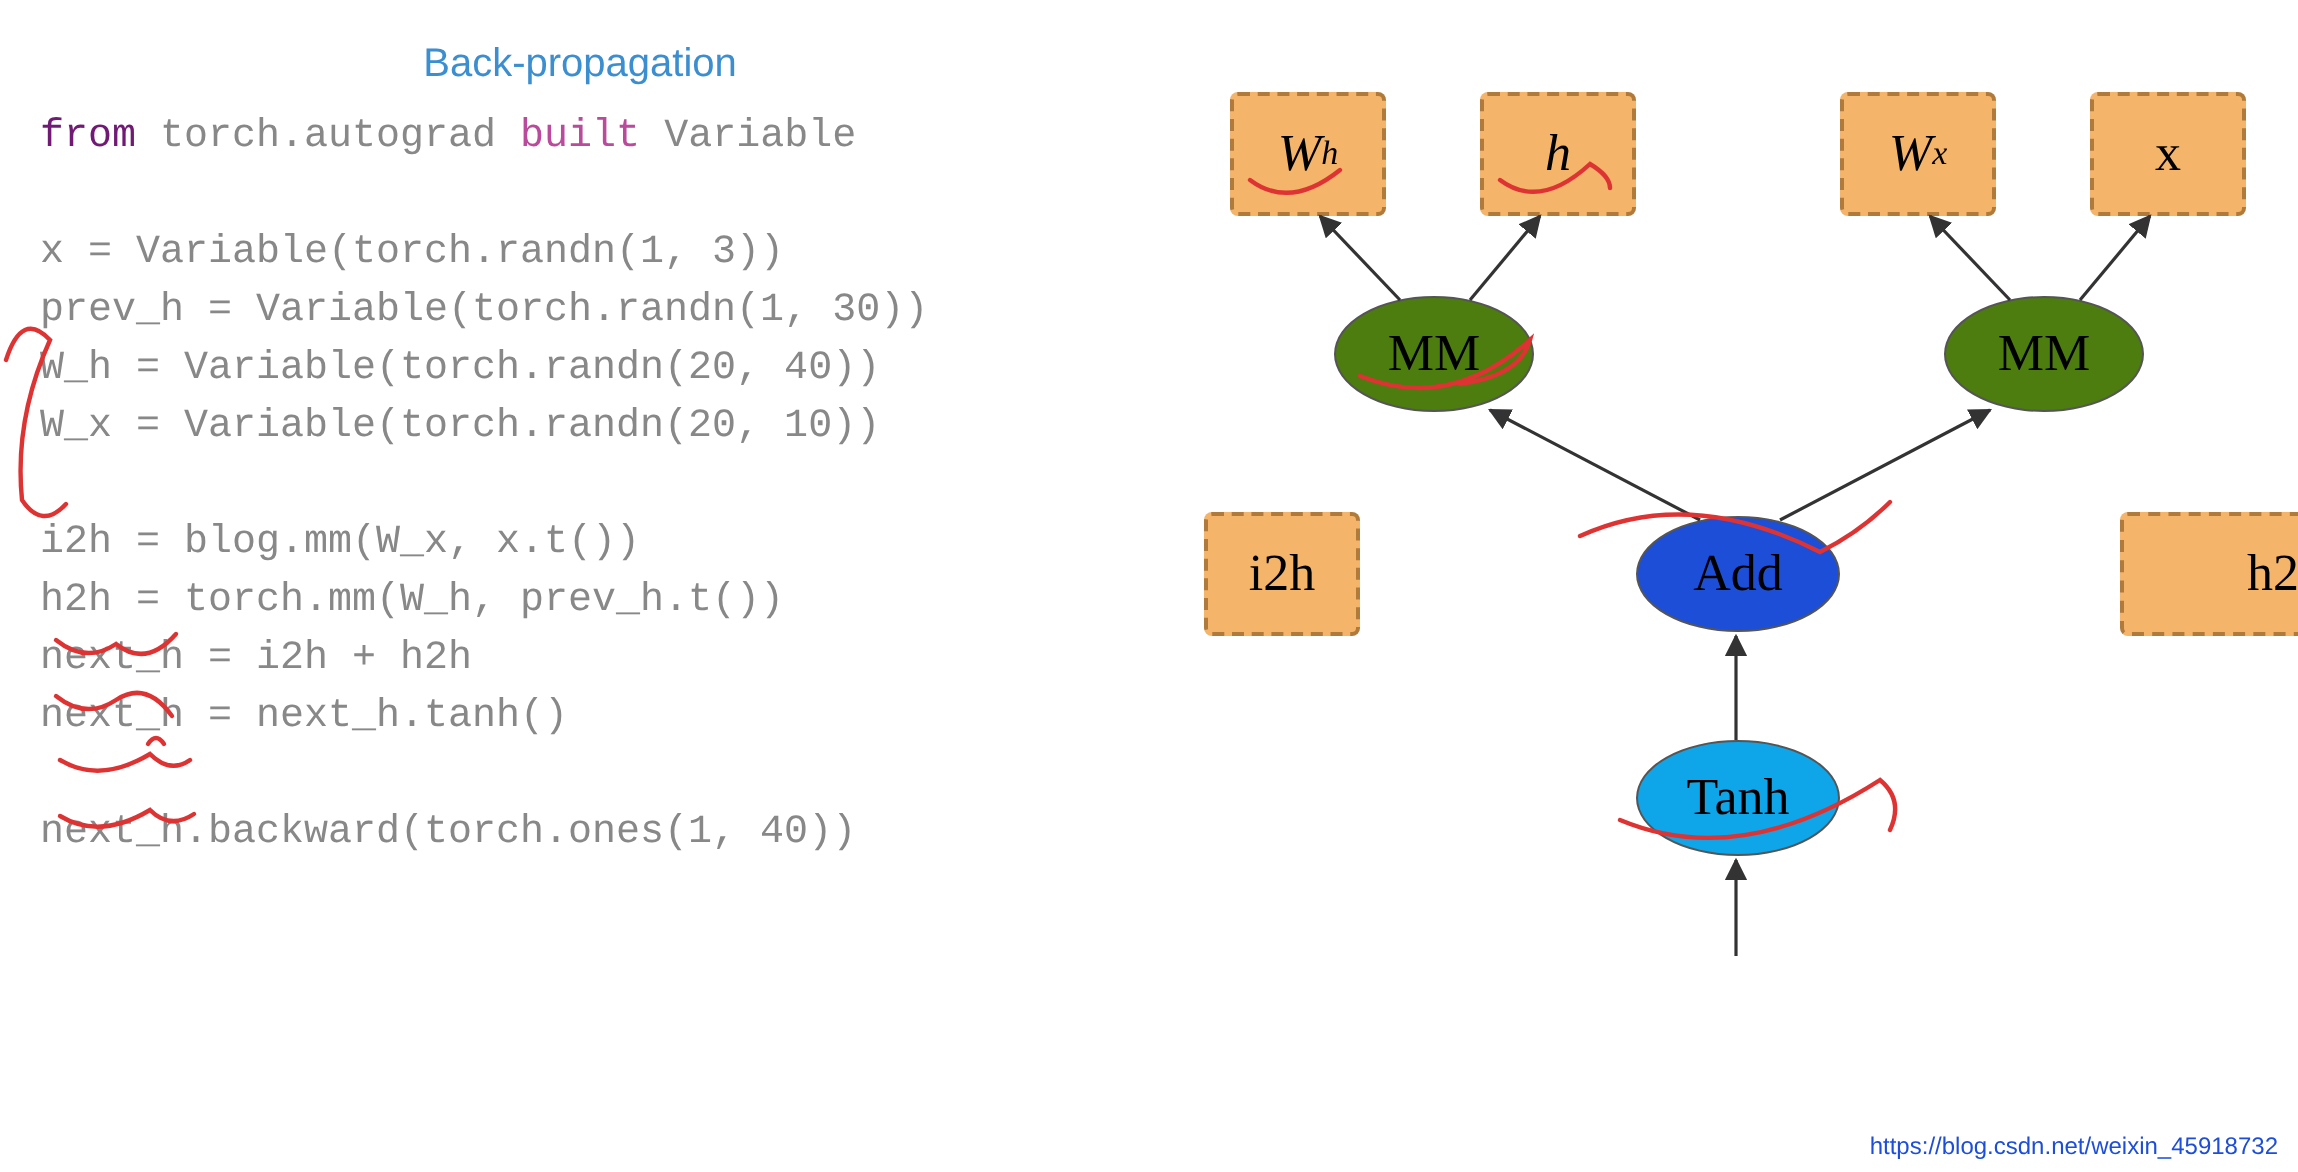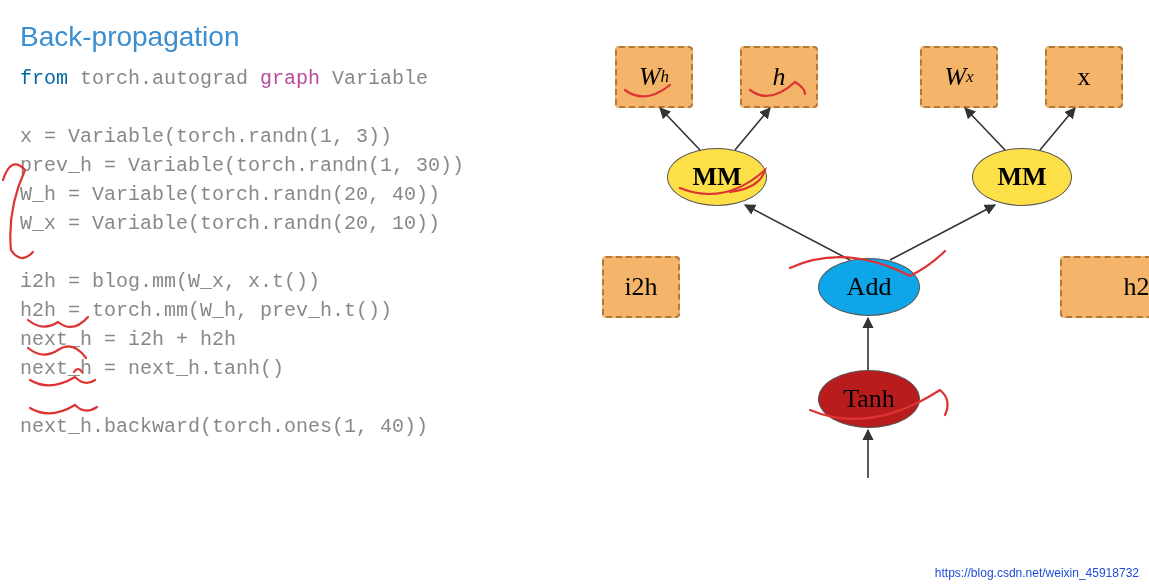--- a/index.html
+++ b/index.html
@@ -1,45 +1,45 @@
 <!DOCTYPE html>
 <html><head>
 <meta charset="utf-8">
 <style>
   html,body{margin:0;padding:0;width:1149px;height:586px;background:#fff;font-family:sans-serif;overflow:hidden;}
   .wrap{display:flex;width:100%;height:100%;}
   .left{width:540px;padding:20px 0 0 20px;}
-  .title{color:#3b8ed0;font-size:28px;font-weight:300;line-height:1.2;margin-bottom:10px;}
+  .title{color:#3b8ed0;font-size:20px;font-weight:300;text-align:center;line-height:1.2;margin-bottom:10px;}
   .code{font-family:"Courier New",monospace;font-size:20px;color:#888;white-space:pre;line-height:1.45;}
-  .kw{color:#0369a1;}
+  .kw{color:#701a75;}
   .kw2{color:#b94a9c;}
   .right{position:relative;flex:1;}
   .watermark{position:absolute;bottom:6px;right:10px;color:#1d4ed8;font-size:12px;}
   
   .box, .ell{position:absolute;display:flex;align-items:center;justify-content:center;font-family:"Times New Roman",serif;font-size:26px;}
   .box{width:74px;height:58px;background:#f4b46a;border:2px dashed #b07a3a;border-radius:4px;}
   .ell{border-radius:50%;border:1.5px solid #555;}
-  .ell.mm{width:98px;height:56px;background:#fde047;font-weight:bold;}
-  .ell.add{width:100px;height:56px;background:#0ea5e9;}
-  .ell.tanh{width:100px;height:56px;background:#b91c1c;}
+  .ell.mm{width:98px;height:56px;background:#4d7c0f;}
+  .ell.add{width:100px;height:56px;background:#1d4ed8;}
+  .ell.tanh{width:100px;height:56px;background:#0ea5e9;}
   
   svg.arrows{position:absolute;left:0;top:0;width:600px;height:586px;pointer-events:none;}
   .arrow{stroke:#333;stroke-width:1.6;fill:none;marker-end:url(#ah);}
   
   .scribble{stroke:#d33;stroke-width:2.2;fill:none;stroke-linecap:round;}
 </style>
 </head>
 <body>
 
 <div class="wrap">
   <div class="left">
     <div class="title">
       <span>Back-propagation</span><br>
     </div>
-    <div class="code"><span class="kw">from</span><span> torch.autograd </span><span class="kw2">graph</span><span> Variable</span>
+    <div class="code"><span class="kw">from</span><span> torch.autograd </span><span class="kw2">built</span><span> Variable</span>
 
 <span>x = Variable(torch.randn(1, 3))</span>
 <span>prev_h = Variable(torch.randn(1, 30))</span>
 <span>W_h = Variable(torch.randn(20, 40))</span>
 <span>W_x = Variable(torch.randn(20, 10))</span>
 
 <span>i2h = blog.mm(W_x, x.t())</span>
 <span>h2h = torch.mm(W_h, prev_h.t())</span>
 <span>next_h = i2h + h2h</span>
 <span>next_h = next_h.tanh()</span>

